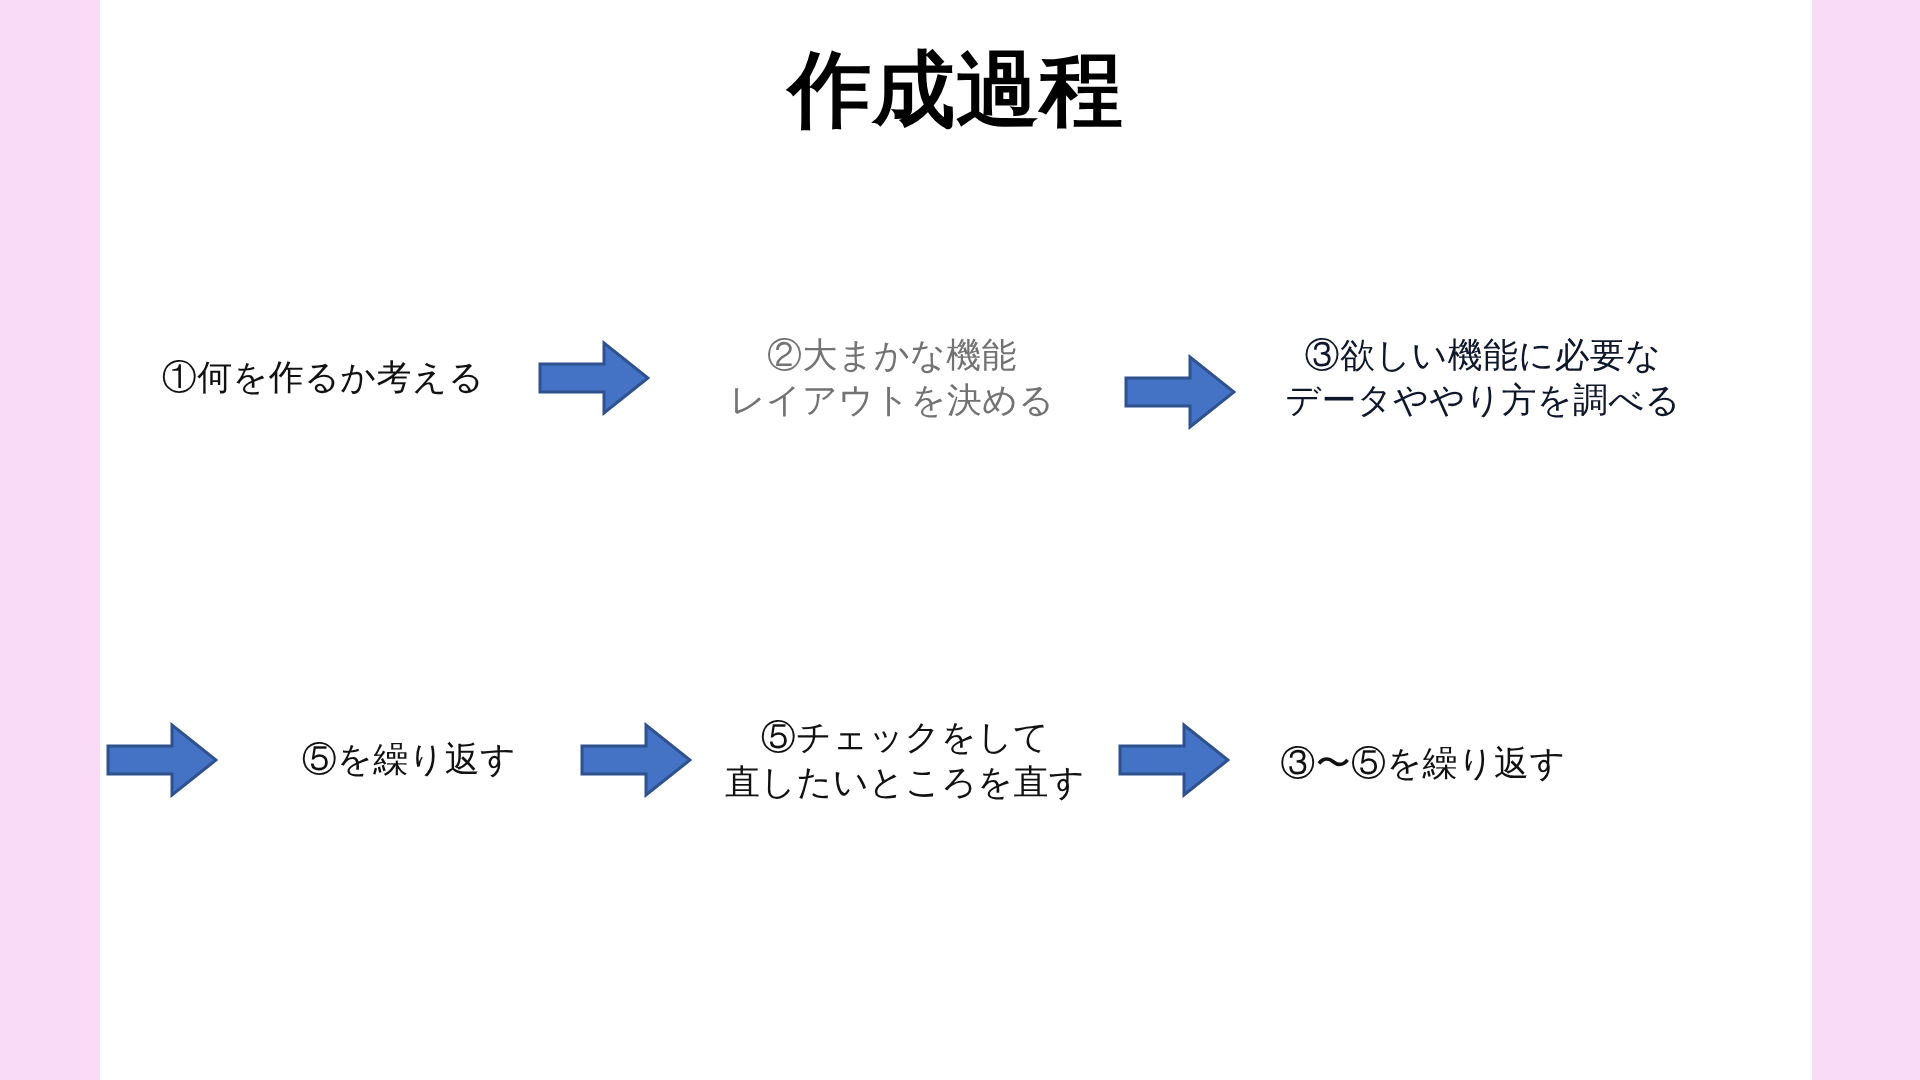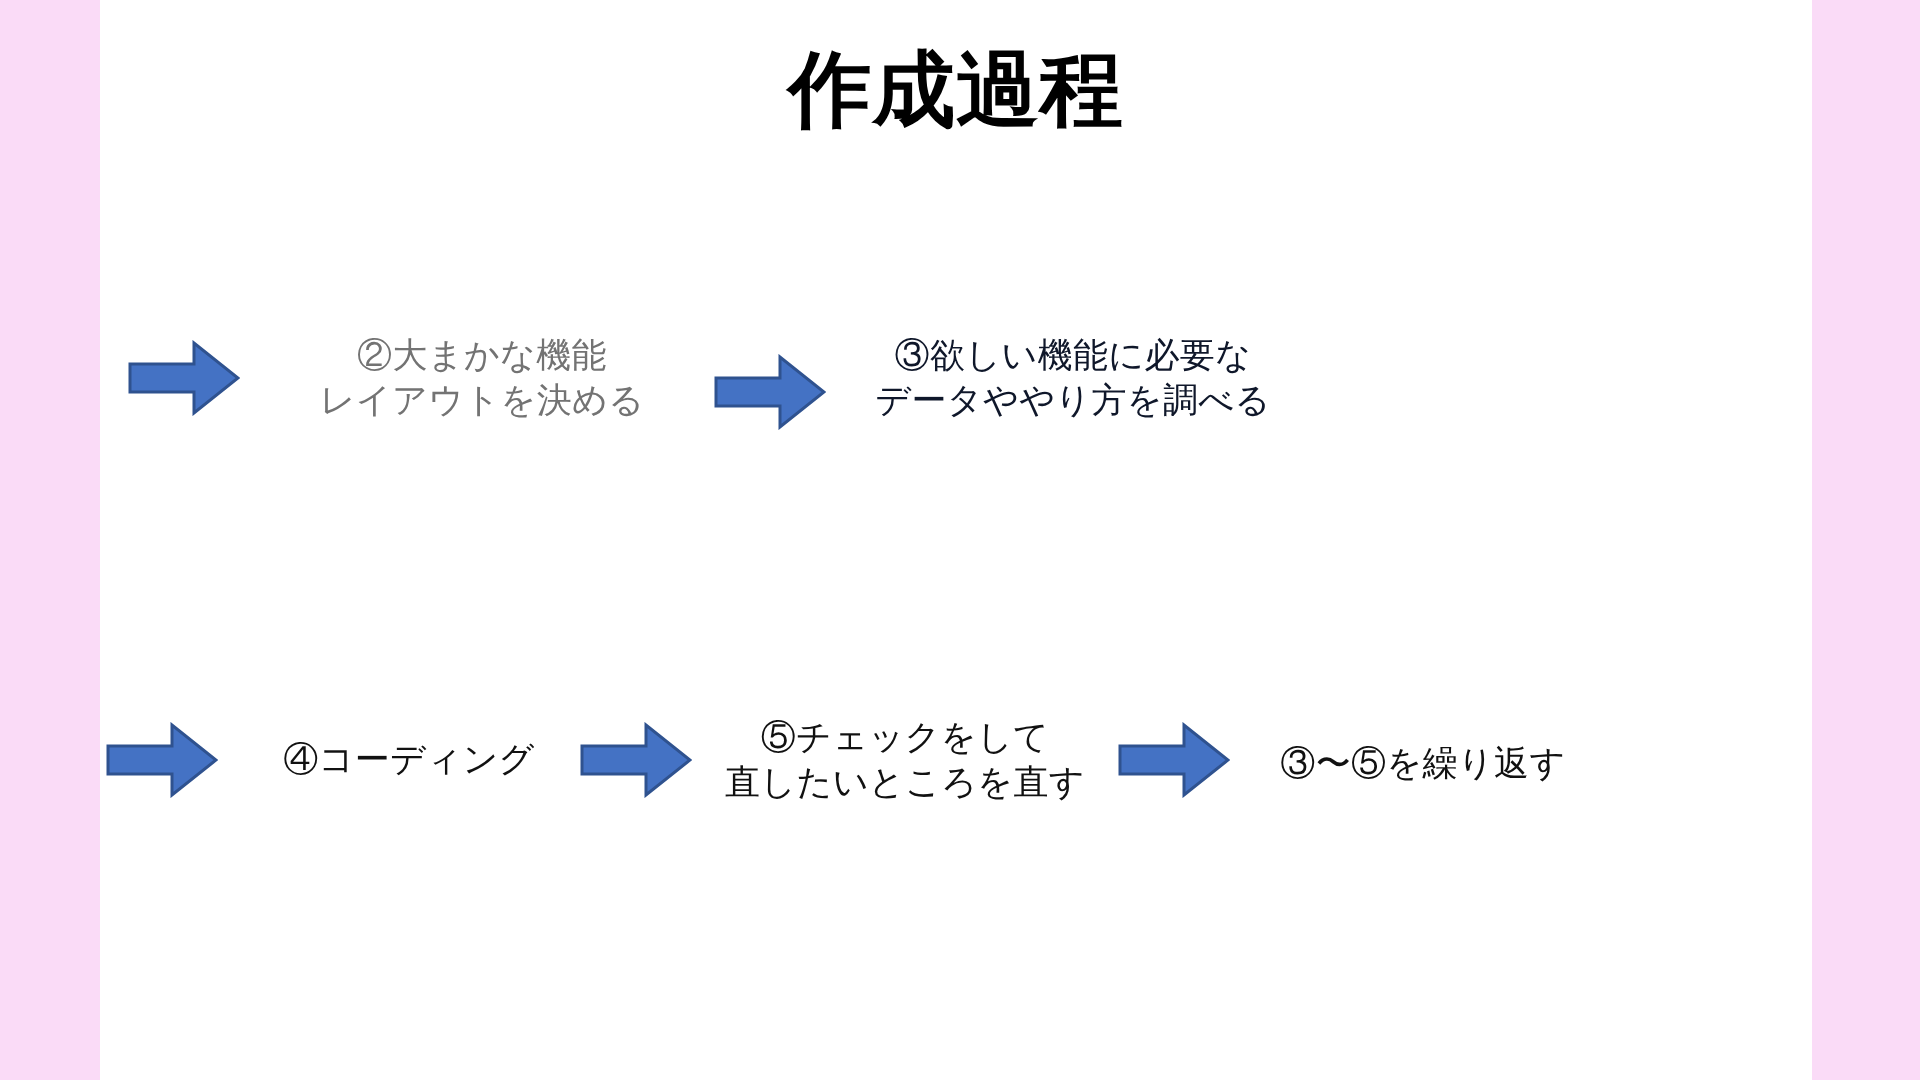--- a/index.html
+++ b/index.html
@@ -123,20 +123,21 @@
   <div class="side-band right" style="background: rgb(250, 219, 247);"></div>
 
   <div class="canvas" style="background: rgb(255, 255, 255);">
 
     <div class="title">作成過程</div>
 
     <div class="flow-row row-1">
 
       <div class="sp r1-pad-l"></div>
 
+      <div class="step r1-step1" style="color: rgb(17, 17, 17);">①何を作るか考える</div>
 
       <div class="sp r1-gap-a"></div>
 
       <span class="arrow">
         <svg width="112" height="76" viewBox="0 0 112 76" aria-hidden="true">
           <polygon points="2,24 66,24 66,3 110,38 66,73 66,52 2,52" fill="#4472c4" stroke="#2f528f" stroke-width="3" stroke-linejoin="miter"></polygon>
         </svg>
       </span>
 
       <div class="sp r1-gap-b"></div>
@@ -164,21 +165,21 @@
       <div class="sp r2-pad-l"></div>
 
       <span class="arrow">
         <svg width="112" height="76" viewBox="0 0 112 76" aria-hidden="true">
           <polygon points="2,24 66,24 66,3 110,38 66,73 66,52 2,52" fill="#4472c4" stroke="#2f528f" stroke-width="3" stroke-linejoin="miter"></polygon>
         </svg>
       </span>
 
       <div class="sp r2-gap-a"></div>
 
-      <div class="step r2-step4" style="color: rgb(17, 17, 17);">④コーディング</div>
+      <div class="step r2-step4" style="color: rgb(17, 17, 17);">⑤を繰り返す</div>
 
       <div class="sp r2-gap-b"></div>
 
       <span class="arrow">
         <svg width="112" height="76" viewBox="0 0 112 76" aria-hidden="true">
           <polygon points="2,24 66,24 66,3 110,38 66,73 66,52 2,52" fill="#4472c4" stroke="#2f528f" stroke-width="3" stroke-linejoin="miter"></polygon>
         </svg>
       </span>
 
       <div class="sp r2-gap-c"></div>

